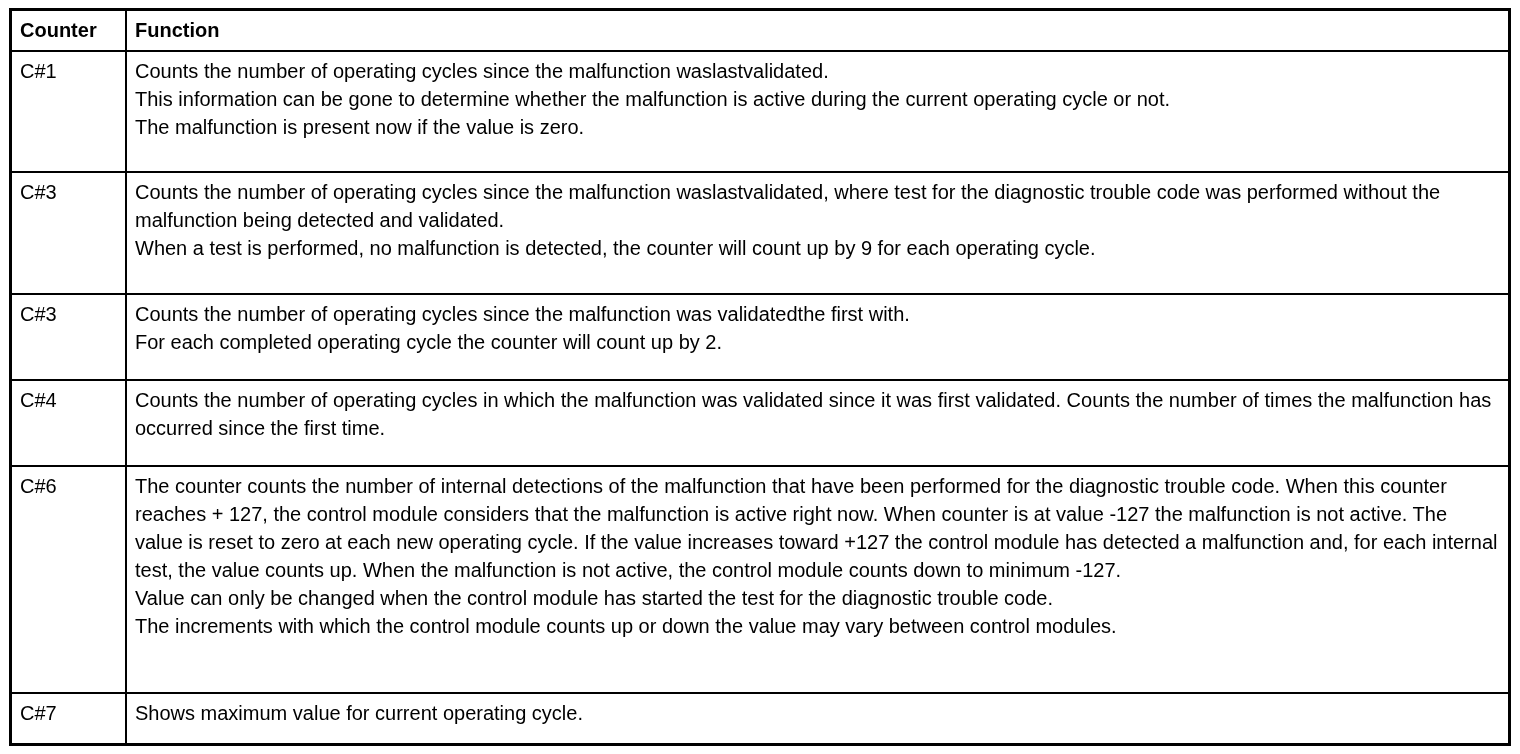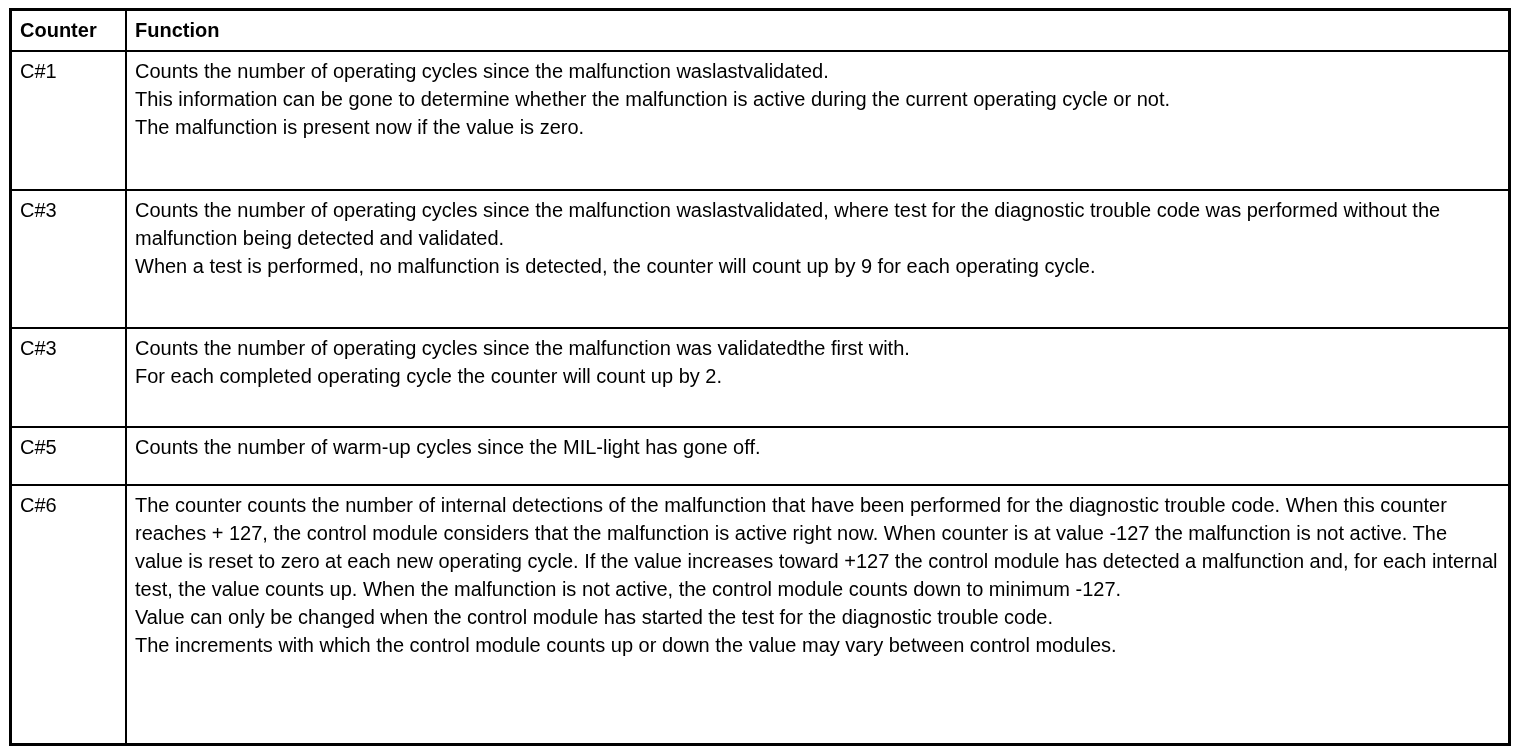--- a/index.html
+++ b/index.html
@@ -83,28 +83,34 @@
           </td>
         </tr>
         <tr>
           <td class="counter-cell">C#3</td>
           <td class="function-cell">
             <div><span>Counts the number of operating cycles since the malfunction was validated</span><span class="bold">the first with</span><span>.</span></div>
             <div><span>For each completed operating cycle the counter will count up by 2.</span></div>
           </td>
         </tr>
         <tr>
-          <td class="counter-cell">C#5</td>
+          <td class="counter-cell">C#4</td>
           <td class="function-cell">
-            <div><span>Counts the number of warm-up cycles since the MIL-light has gone off.</span></div>
+            <div><span>Counts the number of operating cycles in which the malfunction was validated since it was first validated. Counts the number of times the malfunction has occurred since the first time.</span></div>
           </td>
         </tr>
         <tr>
           <td class="counter-cell">C#6</td>
           <td class="function-cell">
             <div><span>The counter counts the number of internal detections of the malfunction that have been performed for the diagnostic trouble code. When this counter reaches + 127, the control module considers that the malfunction is active right now. When counter is at value -127 the malfunction is not active. The value is reset to zero at each new operating cycle. If the value increases toward +127 the control module has detected a malfunction and, for each internal test, the value counts up. When the malfunction is not active, the control module counts down to minimum -127.</span></div>
             <div><span>Value can only be changed when the control module has started the test for the diagnostic trouble code.</span></div>
             <div><span>The increments with which the control module counts up or down the value may vary between control modules.</span></div>
           </td>
         </tr>
+        <tr>
+          <td class="counter-cell">C#7</td>
+          <td class="function-cell">
+            <div><span>Shows maximum value for current operating cycle.</span></div>
+          </td>
+        </tr>
       </tbody>
   </table>
 </div>
 
 </body></html>

